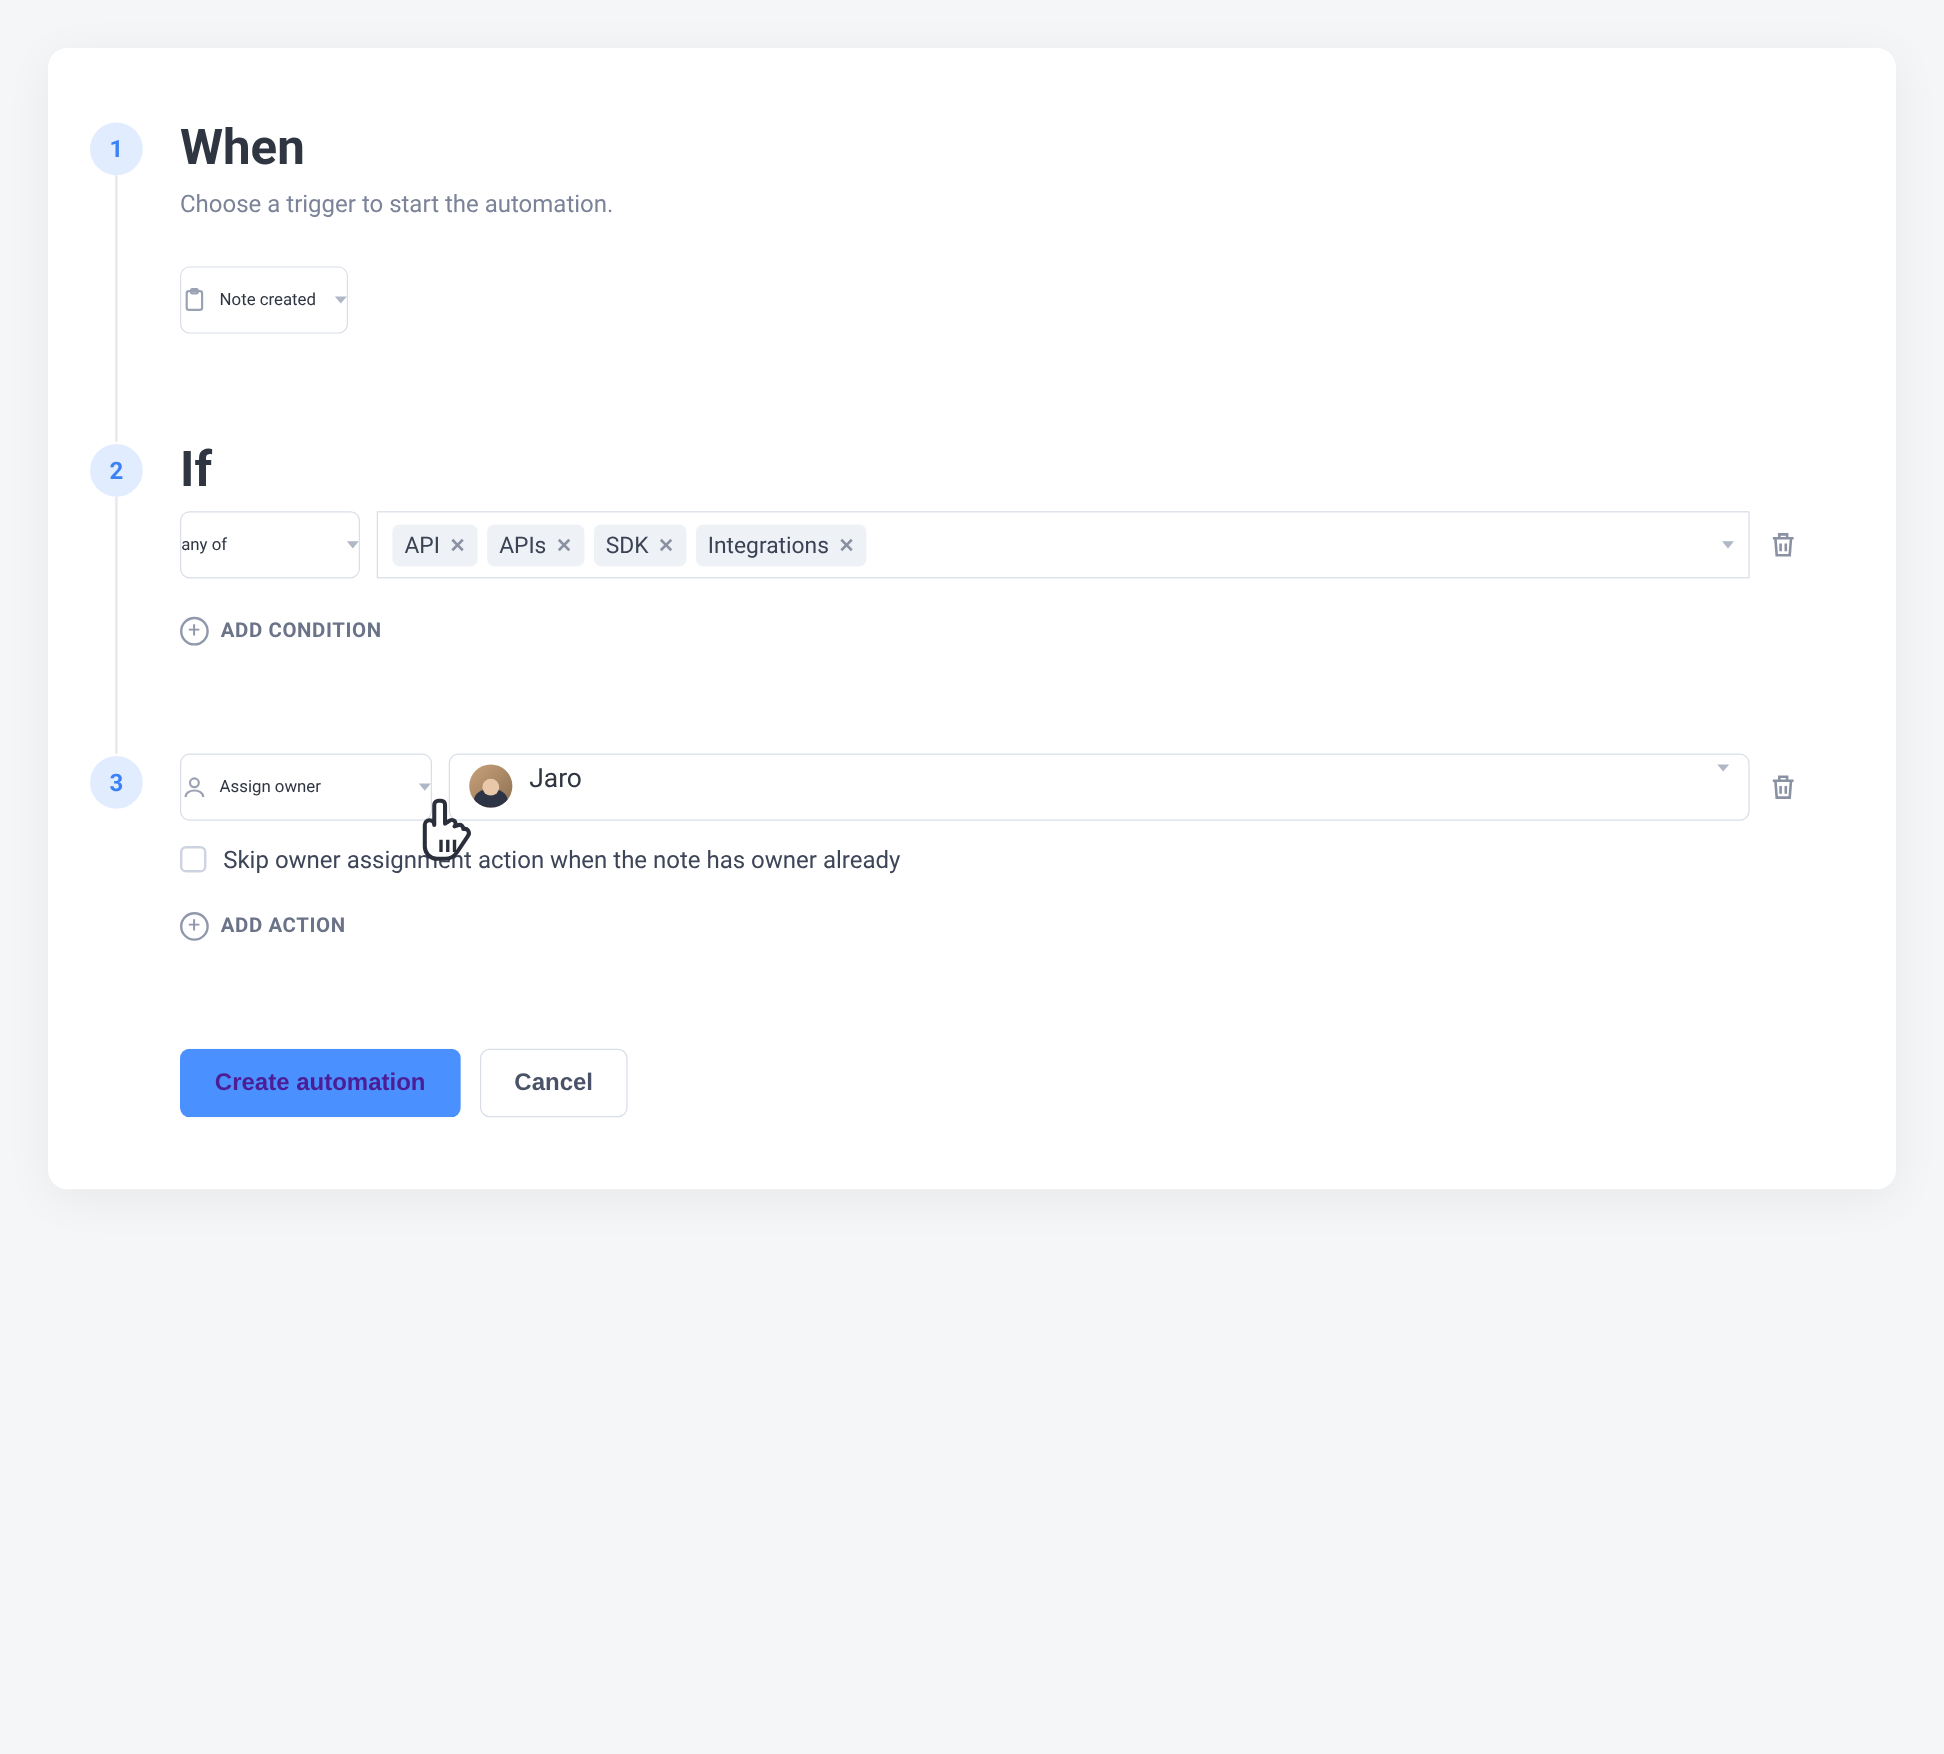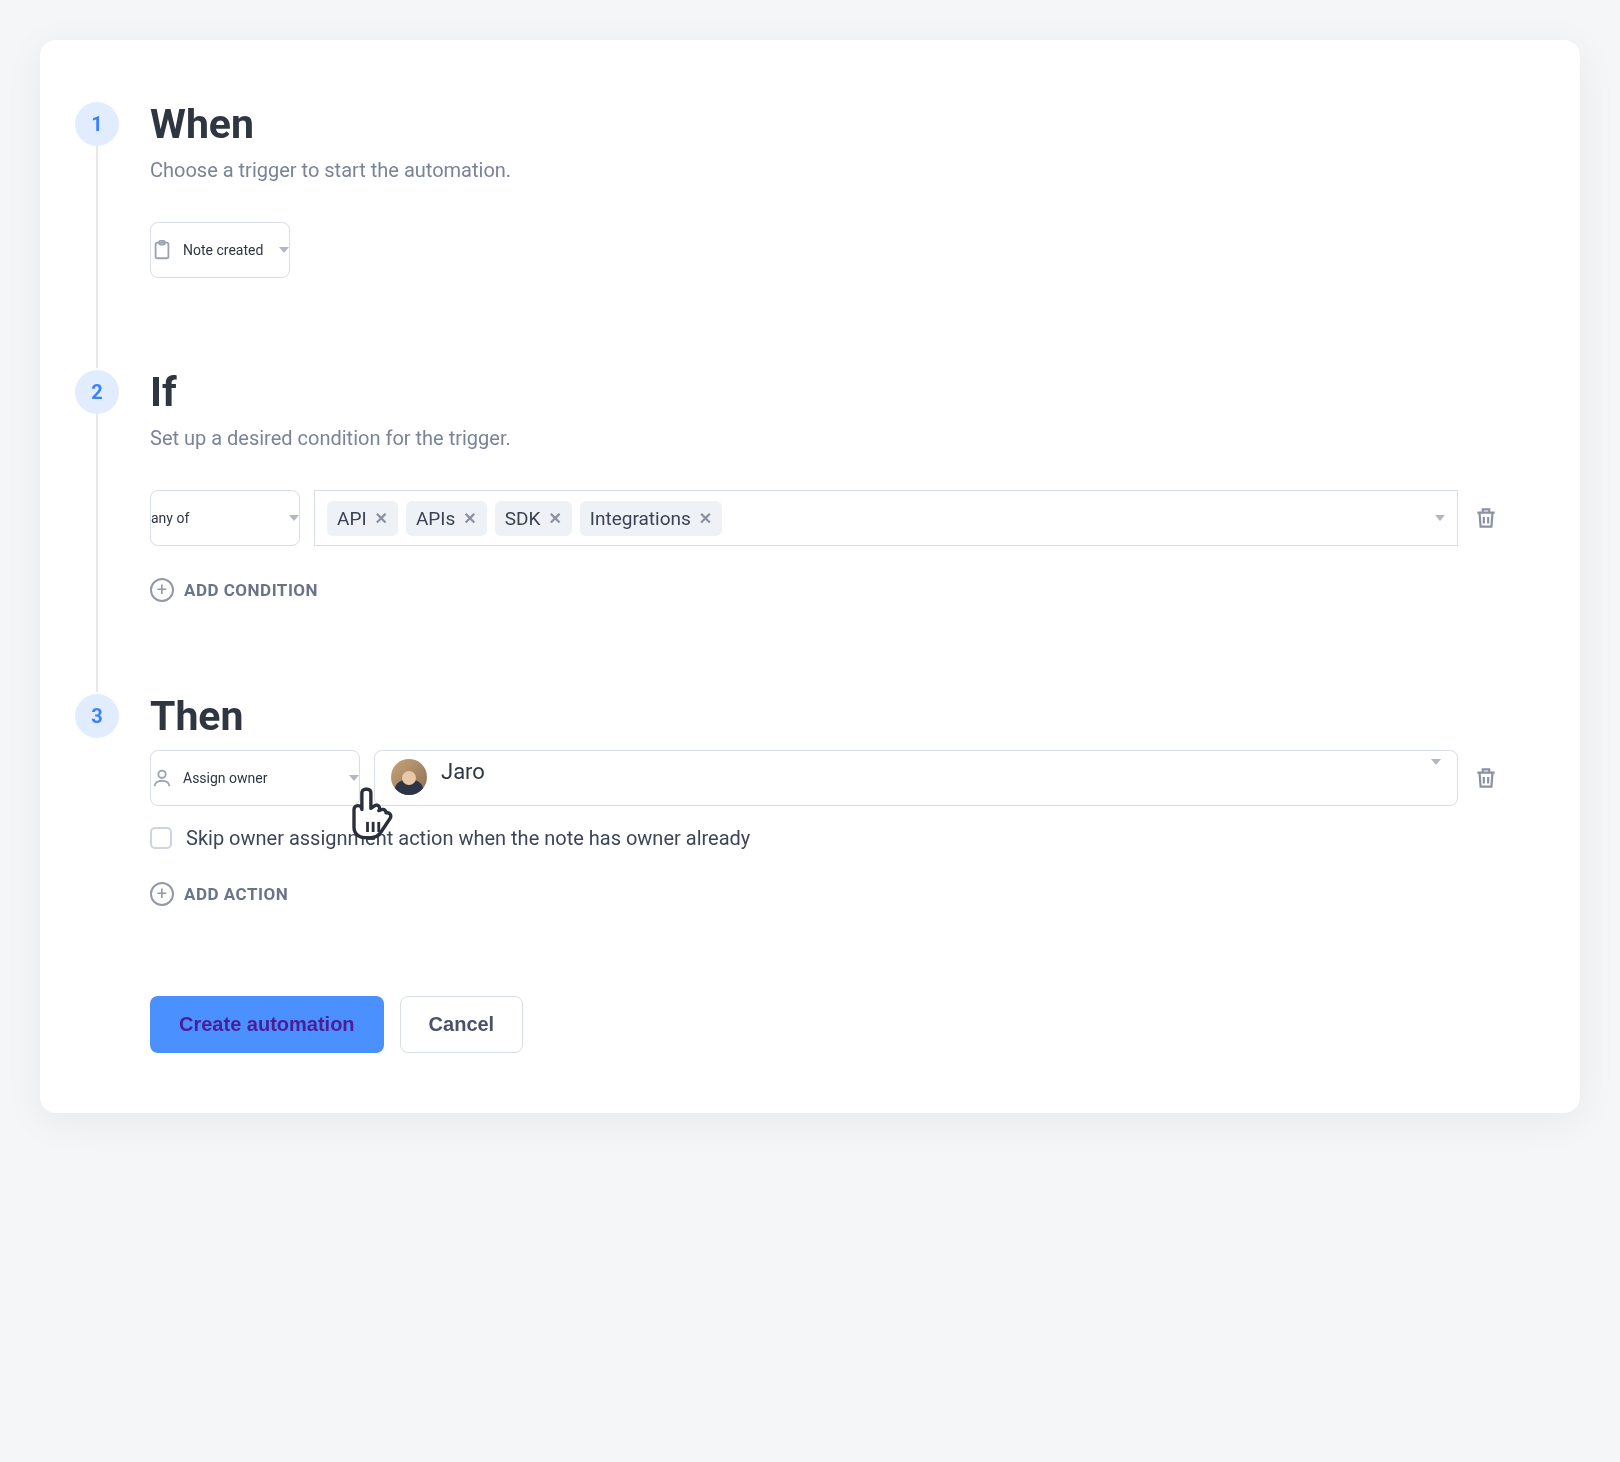--- a/index.html
+++ b/index.html
@@ -196,21 +196,20 @@
         <span class="label">Note created</span>
         <span class="caret"></span>
       </div>
     </div>
   </div>
 
   <div class="step">
     <div class="step-number">2</div>
     <div class="step-line"></div>
     <h2>If</h2>
-    <p class="step-desc">Set up a desired condition for the trigger.</p>
     <div class="row">
       <div class="select-box" style="min-width:150px;">
         <span class="label">any of</span>
         <span class="caret"></span>
       </div>
       <div class="tag-input">
         <span class="tag-chip">
           <span>API</span>
           <span class="x">✕</span>
         </span>
@@ -235,21 +234,20 @@
       </div>
     </div>
     <div class="add-row">
       <span class="plus-circle">+</span>
       <span>ADD CONDITION</span>
     </div>
   </div>
 
   <div class="step then-block">
     <div class="step-number">3</div>
-    <h2>Then</h2>
     <div class="row" style="position:relative;">
       <div class="select-box" style="min-width:210px;">
         <span class="icon-slot">
           <svg viewBox="0 0 24 24" fill="none" stroke="#9ba2b4" stroke-width="2">
               <circle cx="12" cy="8" r="4"></circle>
               <path d="M4 21c0-4 4-6 8-6s8 2 8 6"></path>
             </svg>
         </span>
         <span class="label">Assign owner</span>
         <span class="caret"></span>

